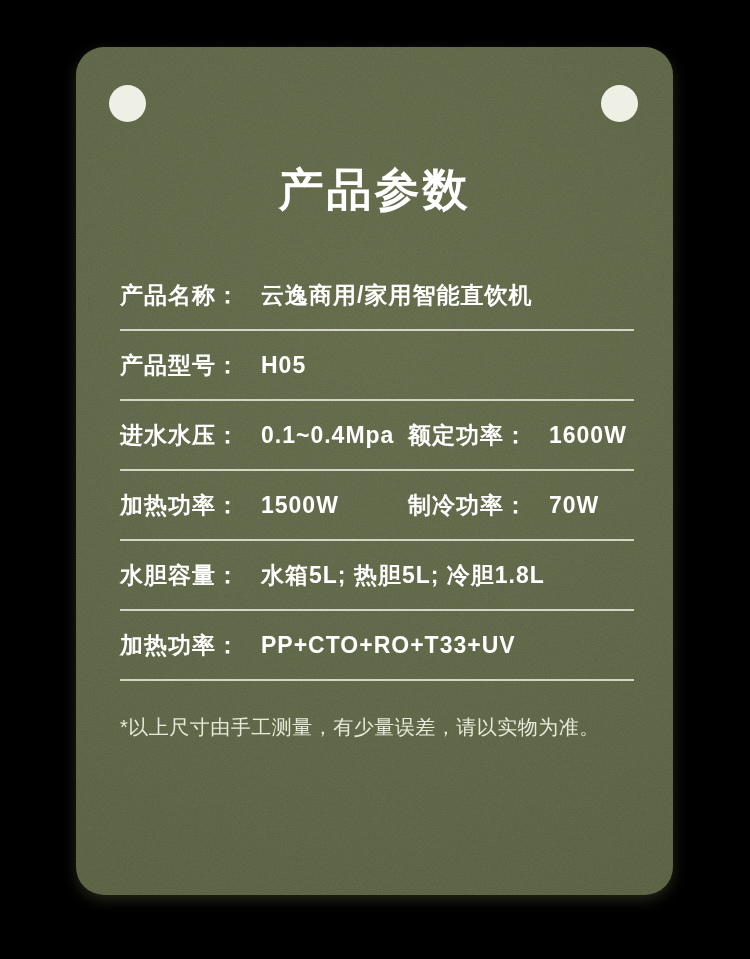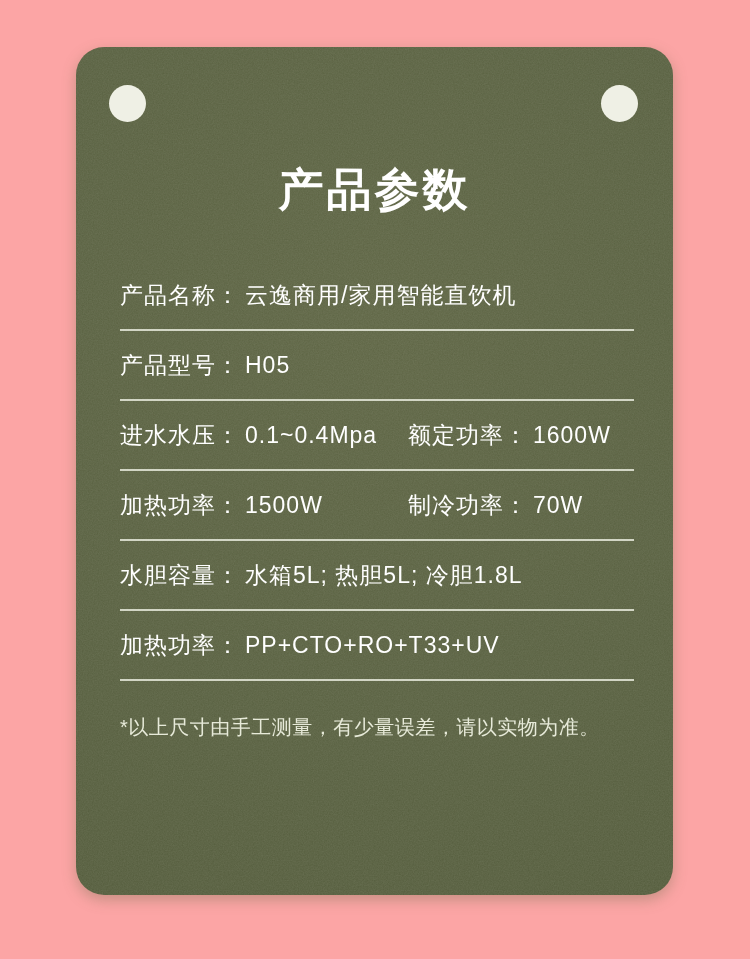--- a/index.html
+++ b/index.html
@@ -3,21 +3,21 @@
 <meta charset="utf-8">
 <style>
   * { margin: 0; padding: 0; box-sizing: border-box; }
   html, body {
     width: 750px; height: 959px;
     font-family: "Liberation Sans", "DejaVu Sans", sans-serif;
   }
   .page {
     position: relative;
     width: 750px; height: 959px;
-    background: #fca5a5;
+    background: #000000;
     overflow: hidden;
   }
   .card {
     position: absolute;
     left: 76px; top: 47px;
     width: 597px; height: 848px;
     background: radial-gradient(120% 90% at 50% 32%, #5e6544 0%, #586040 55%, #525a3a 100%);
     border-radius: 28px;
     box-shadow: 0 5px 14px rgba(100, 105, 70, 0.35);
     overflow: hidden;
@@ -57,25 +57,25 @@
     height: 70px;
     display: grid;
     grid-template-columns: 288px 1fr;
     align-items: center;
     border-bottom: 2px solid rgba(236, 238, 224, 0.82);
   }
   .cell { white-space: nowrap; }
   .cell-full { grid-column: 1 / -1; }
   .spec-label, .spec-value {
     font-size: 23px;
-    font-weight: 400;
+    font-weight: 700;
     color: #ffffff;
     letter-spacing: 1px;
   }
-  .spec-value { margin-left: 5px; }
+  .spec-value { margin-left: 21px; }
   .footnote {
     margin-top: 32px;
     font-size: 20px;
     font-weight: 400;
     line-height: 28px;
     color: #e7ead9;
     letter-spacing: 0.5px;
     white-space: nowrap;
   }
 </style>

